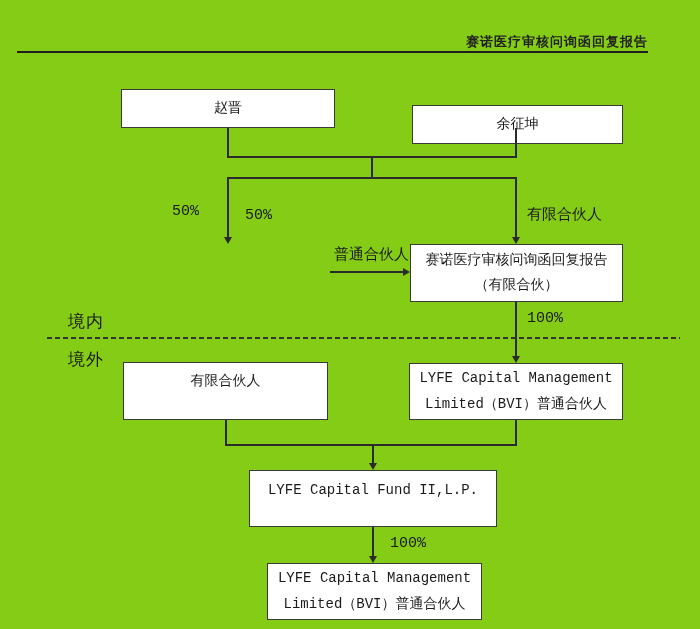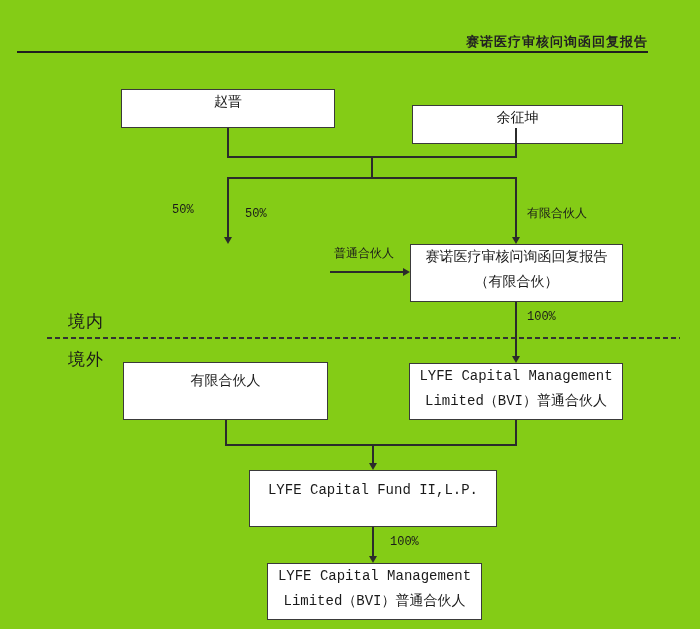--- a/index.html
+++ b/index.html
@@ -8,32 +8,32 @@
     font-family:Liberation Mono, monospace;color:#1a1a1a;
     overflow:hidden;
   }
   .hdr-title{
     position:absolute;top:33px;right:52px;font-size:13px;font-weight:600;
     letter-spacing:1px;white-space:nowrap;color:#222;
   }
   .hdr-rule{position:absolute;left:17px;top:51px;width:631px;height:2px;background:#1f1f1f;}
   .box{
     position:absolute;box-sizing:border-box;border:1.5px solid #3a3a3a;background:#fff;
-    display:flex;flex-direction:column;align-items:center;
+    display:flex;flex-direction:column;align-items:center;justify-content:center;
     text-align:center;font-size:14px;line-height:1.8;white-space:nowrap;
   }
   .box.top-align{justify-content:flex-start;}
   .vline,.hline{position:absolute;background:#2b2b2b;}
   .arrow-down{position:absolute;width:0;height:0;
     border-left:4.5px solid transparent;border-right:4.5px solid transparent;
     border-top:7px solid #2b2b2b;}
   .arrow-right{position:absolute;width:0;height:0;
     border-top:4.5px solid transparent;border-bottom:4.5px solid transparent;
     border-left:7px solid #2b2b2b;}
-  .lbl{position:absolute;font-size:12px;white-space:nowrap;color:#1a1a1a;}
+  .lbl{position:absolute;font-size:15px;white-space:nowrap;color:#1a1a1a;}
   .region-lbl{position:absolute;font-size:17px;letter-spacing:1px;color:#1a1a1a;white-space:nowrap;}
   .dashed{
     position:absolute;left:47px;top:337px;width:633px;height:2px;
     background:repeating-linear-gradient(90deg,#333 0,#333 5px,transparent 5px,transparent 8px);
   }
 </style>
 </head>
 <body>
 
 <div id="canvas">

